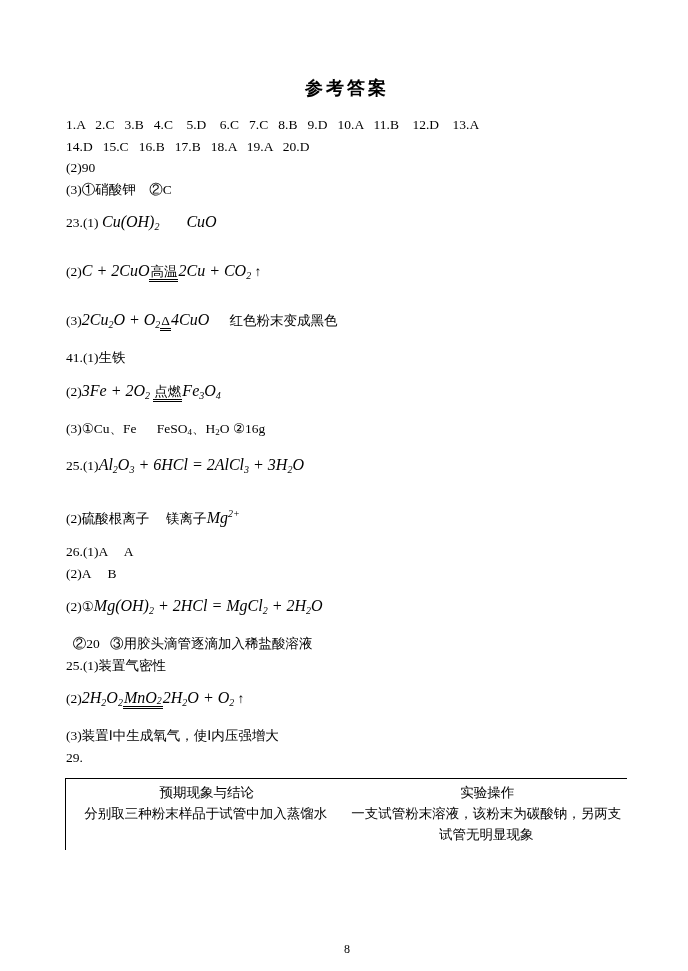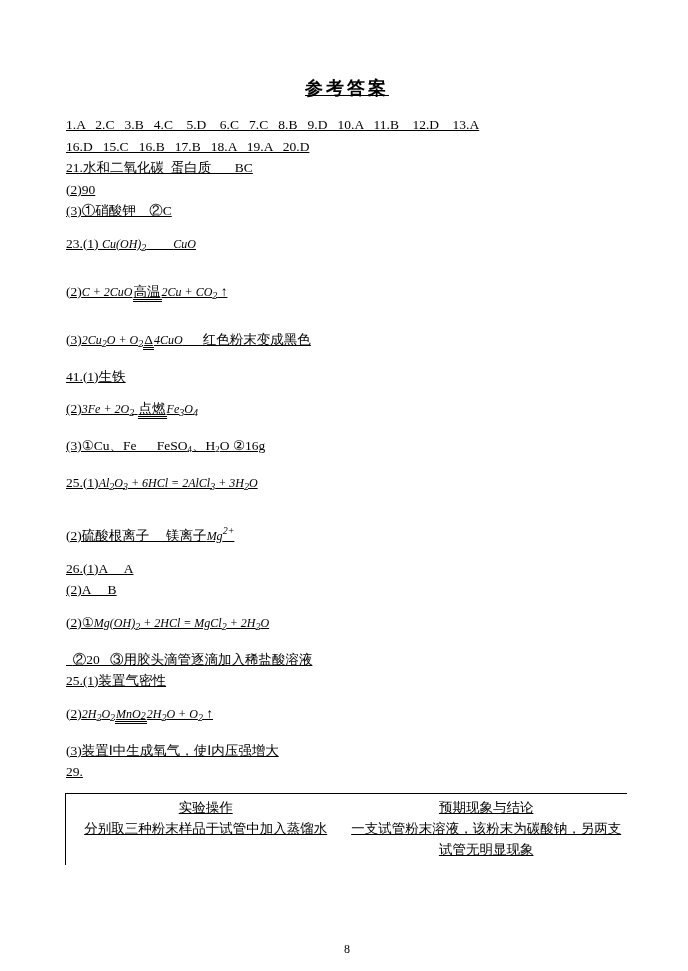--- a/index.html
+++ b/index.html
@@ -1,27 +1,27 @@
 <!DOCTYPE html>
 <html><head>
 <meta charset="utf-8">
 <style>
   * { margin:0; padding:0; box-sizing:border-box; }
   html,body { width:688px; height:971px; background:#ffffff; overflow:hidden; }
   body { font-family:"Liberation Serif", serif; color:#000; }
-  .page { position:relative; width:688px; height:971px; padding:76px 60px 0 66px;text-decoration:underline; }
+  .page { position:relative; width:688px; height:971px; padding:76px 60px 0 66px; }
   .title { font-size:18px; font-weight:bold; text-align:center; letter-spacing:3px;
            line-height:24px; margin-bottom:14px; }
   .lines { }
   .line { white-space:pre-wrap; font-size:13.5px; line-height:21.5px; }
   .eq   { padding:10px 0; line-height:24px; }
   
   .st-cn  { font-style:normal; }
   .st-sub { font-size:9px;  vertical-align:-2px; }
-  .st-m   { font-family:"Liberation Serif", serif; font-style:italic; font-size:12px; }
+  .st-m   { font-family:"Liberation Serif", serif; font-style:italic; font-size:16px; }
   .st-ms  { font-family:"Liberation Serif", serif; font-style:italic; font-size:10px; vertical-align:-3px; }
   .st-mp  { font-family:"Liberation Serif", serif; font-style:italic; font-size:10px; vertical-align:6px; }
   .dul    { border-bottom:3px double #000; padding:0 1px; }
   .dul .st-ms { vertical-align:-1px; }
   
   .qtable { margin-top:10px; margin-left:-1px; width:562px; border-top:1.5px solid #000;
             border-left:1.5px solid #000; padding-top:3px; min-height:72px; }
   .trow-h, .trow { display:flex; }
   .th, .td { text-align:center; font-size:13.5px; line-height:21px; }
   .th-op, .td-op { width:49.8%; }
@@ -30,22 +30,21 @@
              text-align:center; font-size:12px; }
 </style>
 </head>
 <body>
 
 <div class="page">
   <h1 class="title">参考答案</h1>
 
   <div class="lines" id="lines">
       <div class="line"><span class="st-cn">1.A   2.C   3.B   4.C    5.D    6.C   7.C   8.B   9.D   10.A   11.B    12.D    13.A</span></div>
-      <div class="line"><span class="st-cn">16.D   15.C   16.B   17.B   18.A   19.A   20.D</span></div>
-      <div class="line"><span class="st-cn">21.水和二氧化碳  蛋白质       BC</span></div>
+      <div class="line"><span class="st-cn">14.D   15.C   16.B   17.B   18.A   19.A   20.D</span></div>
       <div class="line"><span class="st-cn">(2)90</span></div>
       <div class="line"><span class="st-cn">(3)①硝酸钾    ②C</span></div>
       <div class="line eq"><span class="st-cn">23.(1) </span><span class="st-m">Cu(OH)</span><span class="st-ms">2</span><span class="st-cn">        </span><span class="st-m">CuO</span></div>
       <div class="line eq"><span class="st-cn">(2)</span><span class="st-m">C + 2CuO</span><span class="dul"><span class="st-cn">高温</span></span><span class="st-m">2Cu + CO</span><span class="st-ms">2</span><span class="st-cn"> ↑</span></div>
       <div class="line eq"><span class="st-cn">(3)</span><span class="st-m">2Cu</span><span class="st-ms">2</span><span class="st-m">O + O</span><span class="st-ms">2</span><span class="dul"><span class="st-cn">Δ</span></span><span class="st-m">4CuO</span><span class="st-cn">      红色粉末变成黑色</span></div>
       <div class="line"><span class="st-cn">41.(1)生铁</span></div>
       <div class="line eq"><span class="st-cn">(2)</span><span class="st-m">3Fe + 2O</span><span class="st-ms">2</span><span class="st-cn"> </span><span class="dul"><span class="st-cn">点燃</span></span><span class="st-m">Fe</span><span class="st-ms">3</span><span class="st-m">O</span><span class="st-ms">4</span></div>
       <div class="line"><span class="st-cn">(3)①Cu、Fe      FeSO</span><span class="st-sub">4</span><span class="st-cn">、H</span><span class="st-sub">2</span><span class="st-cn">O ②16g</span></div>
       <div class="line eq"><span class="st-cn">25.(1)</span><span class="st-m">Al</span><span class="st-ms">2</span><span class="st-m">O</span><span class="st-ms">3</span><span class="st-m"> + 6HCl = 2AlCl</span><span class="st-ms">3</span><span class="st-m"> + 3H</span><span class="st-ms">2</span><span class="st-m">O</span></div>
       <div class="line eq"><span class="st-cn">(2)硫酸根离子     镁离子</span><span class="st-m">Mg</span><span class="st-mp">2+</span></div>
@@ -54,22 +53,22 @@
       <div class="line eq"><span class="st-cn">(2)①</span><span class="st-m">Mg(OH)</span><span class="st-ms">2</span><span class="st-m"> + 2HCl = MgCl</span><span class="st-ms">2</span><span class="st-m"> + 2H</span><span class="st-ms">2</span><span class="st-m">O</span></div>
       <div class="line"><span class="st-cn">  ②20   ③用胶头滴管逐滴加入稀盐酸溶液</span></div>
       <div class="line"><span class="st-cn">25.(1)装置气密性</span></div>
       <div class="line eq"><span class="st-cn">(2)</span><span class="st-m">2H</span><span class="st-ms">2</span><span class="st-m">O</span><span class="st-ms">2</span><span class="dul"><span class="st-m">MnO</span><span class="st-ms">2</span></span><span class="st-m">2H</span><span class="st-ms">2</span><span class="st-m">O + O</span><span class="st-ms">2</span><span class="st-cn"> ↑</span></div>
       <div class="line"><span class="st-cn">(3)装置Ⅰ中生成氧气，使Ⅰ内压强增大</span></div>
       <div class="line"><span class="st-cn">29.</span></div>
     </div>
 
   <div class="qtable">
     <div class="trow-h">
+      <div class="th th-ex">预期现象与结论</div>
       <div class="th th-op">实验操作</div>
-      <div class="th th-ex">预期现象与结论</div>
     </div>
     <div class="trow">
       <div class="td td-op">分别取三种粉末样品于试管中加入蒸馏水</div>
       <div class="td td-ex">一支试管粉末溶液，该粉末为碳酸钠，另两支试管无明显现象</div>
     </div>
   </div>
 
   <div class="pagenum">8</div>
 </div>
 

